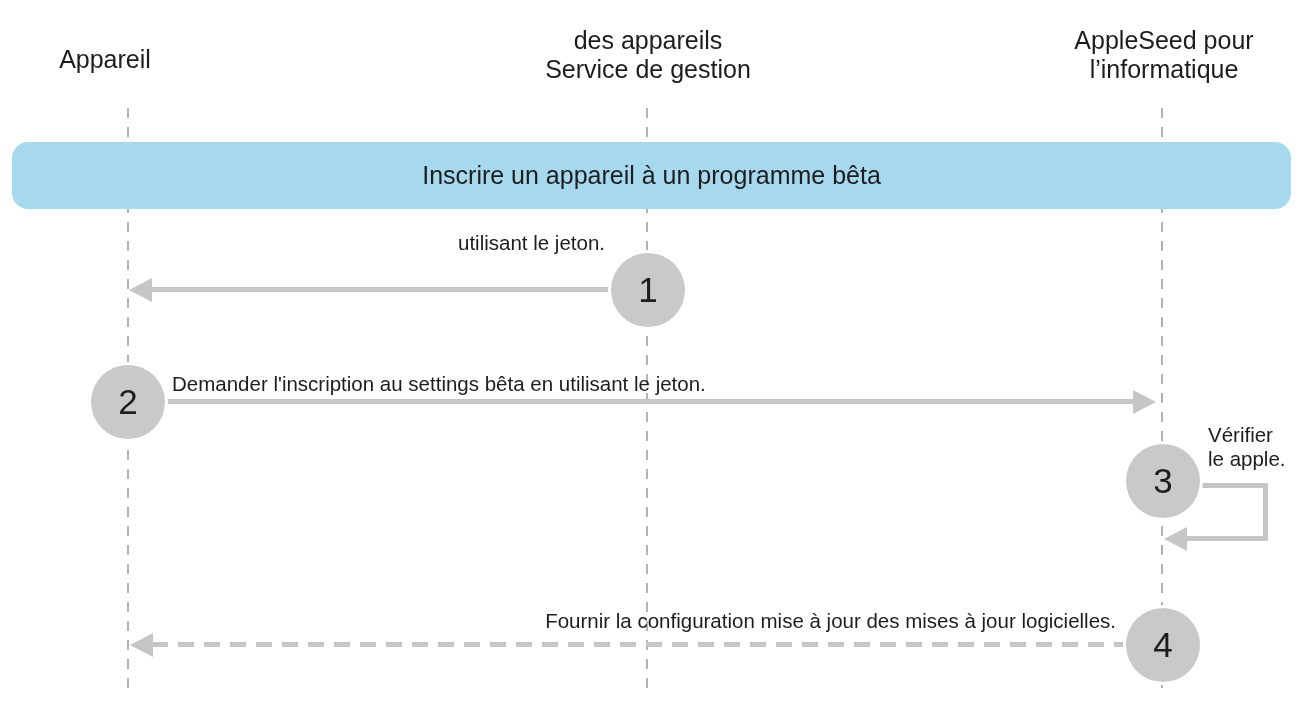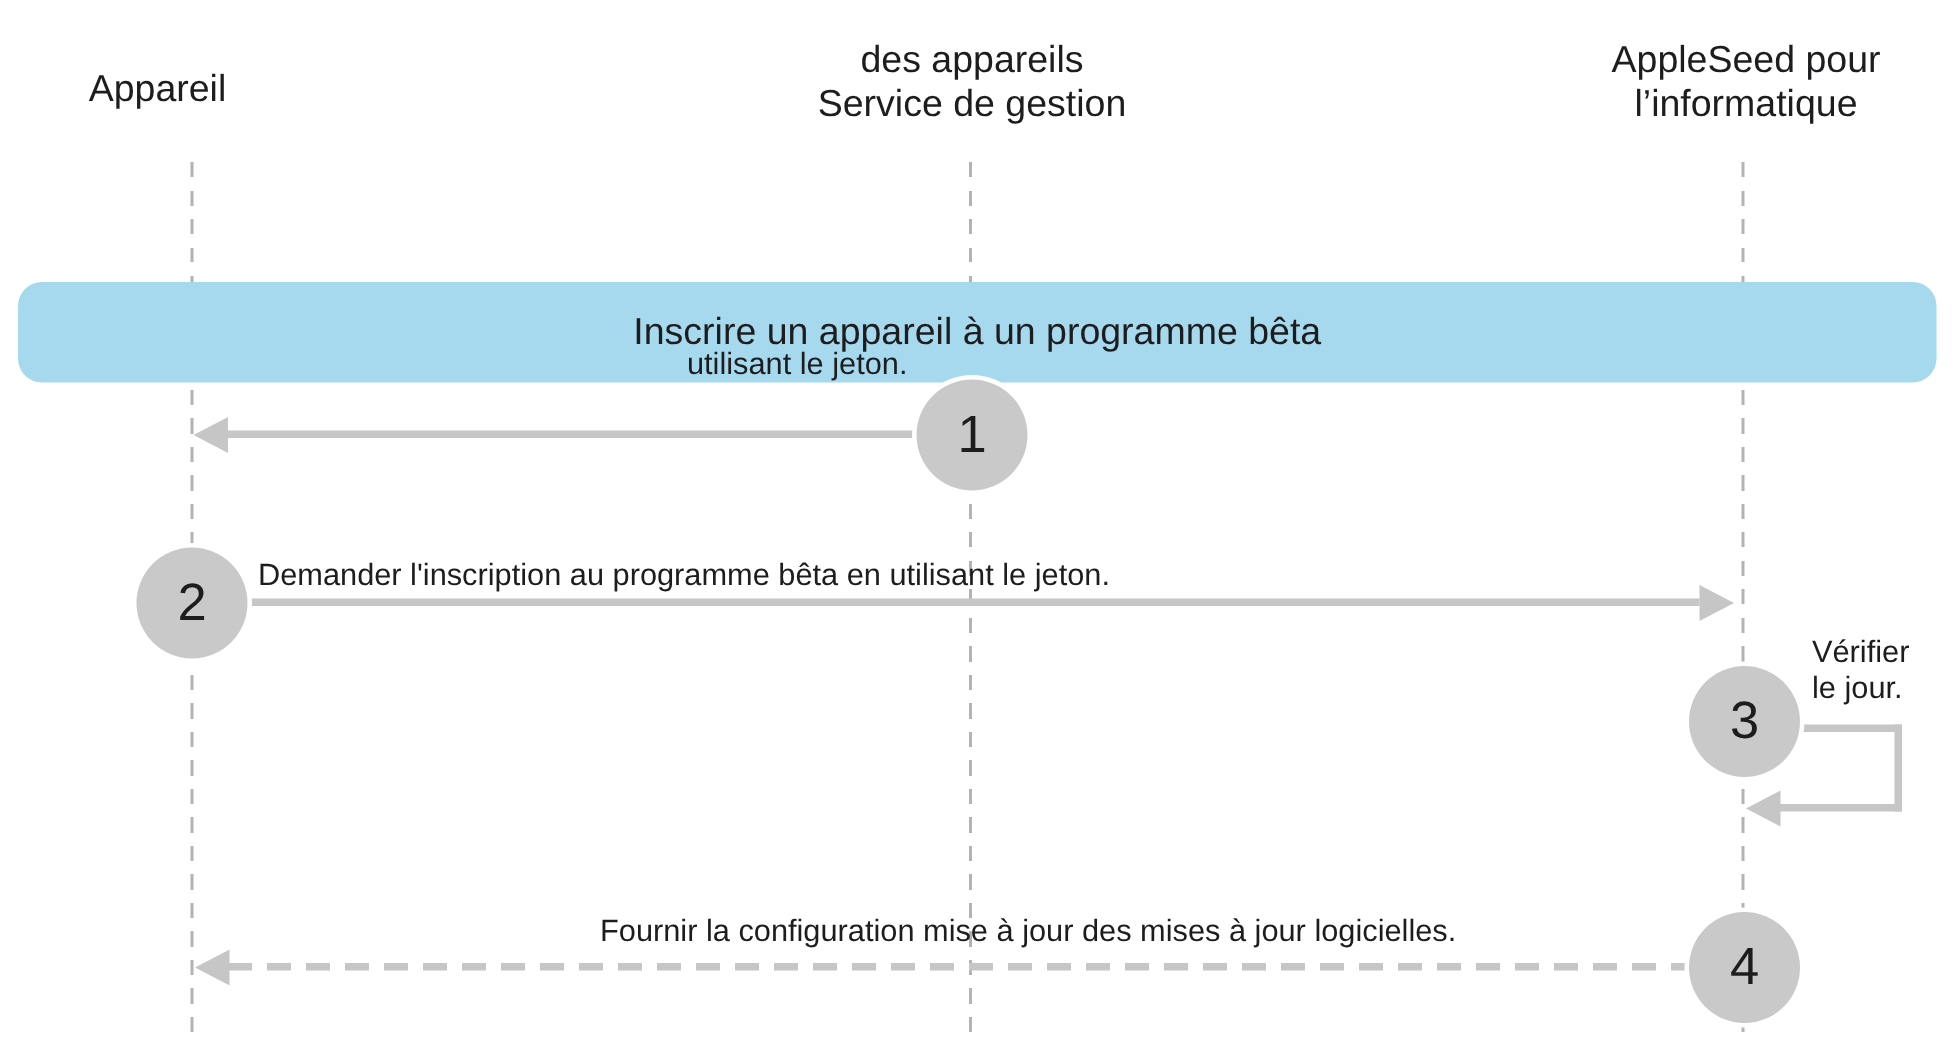--- a/index.html
+++ b/index.html
@@ -35,21 +35,20 @@
   }
   .banner{
     position:absolute;
     left:12px;top:142px;
     width:1279px;height:67px;
     background:var(--blue);
     border-radius:16px;
     display:flex;align-items:center;justify-content:center;
     font-size:25px;
     z-index:3;
-    margin-top:46px;
   }
   .msg-label{
     position:absolute;
     font-size:20.5px;
     line-height:26px;
     z-index:6;
     white-space:nowrap;
   }
   .arrow-line{
     position:absolute;
@@ -125,39 +124,39 @@
   <div class="msg-label" style="left:140px;top:230px;width:465px;text-align:right">
     <div>utilisant le jeton.</div>
   </div>
   <div class="arrow-head-left" style="left:129px;top:278px"></div>
   <div class="arrow-line" style="left:150px;top:287px;width:463px"></div>
   <div class="step-circle" style="left:611px;top:253px">
     <span>1</span>
   </div>
 
   <div class="msg-label" style="left:172px;top:371px">
-    <div>Demander l'inscription au programme bêta en utilisant le jeton.</div>
+    <div>Demander l'inscription au settings bêta en utilisant le jeton.</div>
   </div>
   <div class="arrow-line" style="left:165px;top:399px;width:968px"></div>
   <div class="arrow-head-right" style="left:1133px;top:390px"></div>
   <div class="step-circle" style="left:91px;top:365px">
     <span>2</span>
   </div>
 
   <div class="msg-label" style="left:1208px;top:423px;line-height:24px">
     <div>Vérifier</div>
-    <div>le jour.</div>
+    <div>le apple.</div>
   </div>
   <div class="self-loop"></div>
   <div class="arrow-head-left" style="left:1164px;top:527px"></div>
   <div class="step-circle" style="left:1126px;top:444px">
     <span>3</span>
   </div>
 
-  <div class="msg-label" style="left:400px;top:608px;width:716px;text-align:left">
+  <div class="msg-label" style="left:400px;top:608px;width:716px;text-align:right">
     <div>Fournir la configuration mise à jour des mises à jour logicielles.</div>
   </div>
   <div class="arrow-head-left" style="left:130px;top:633px"></div>
   <div class="arrow-line dashed" style="left:152px;top:642px;width:972px"></div>
   <div class="step-circle" style="left:1126px;top:608px">
     <span>4</span>
   </div>
 
 </div>
 

